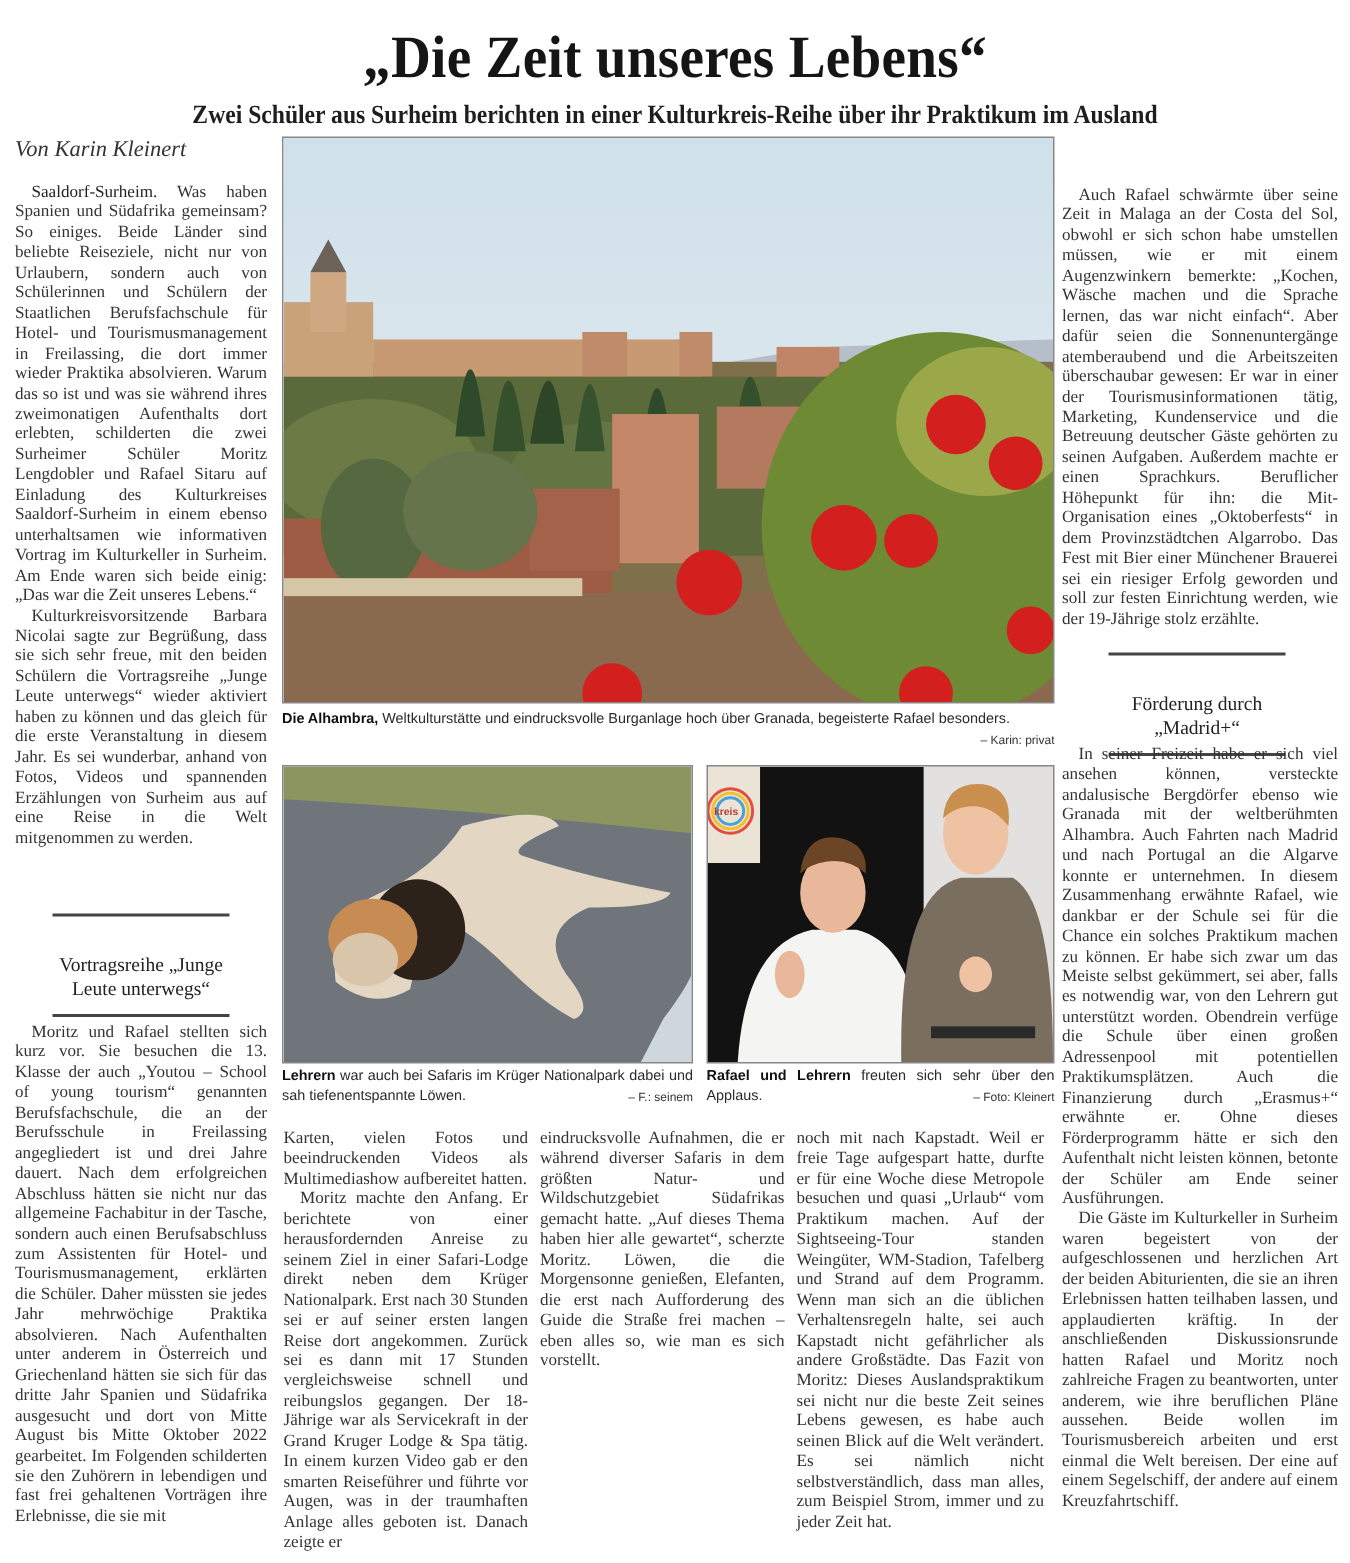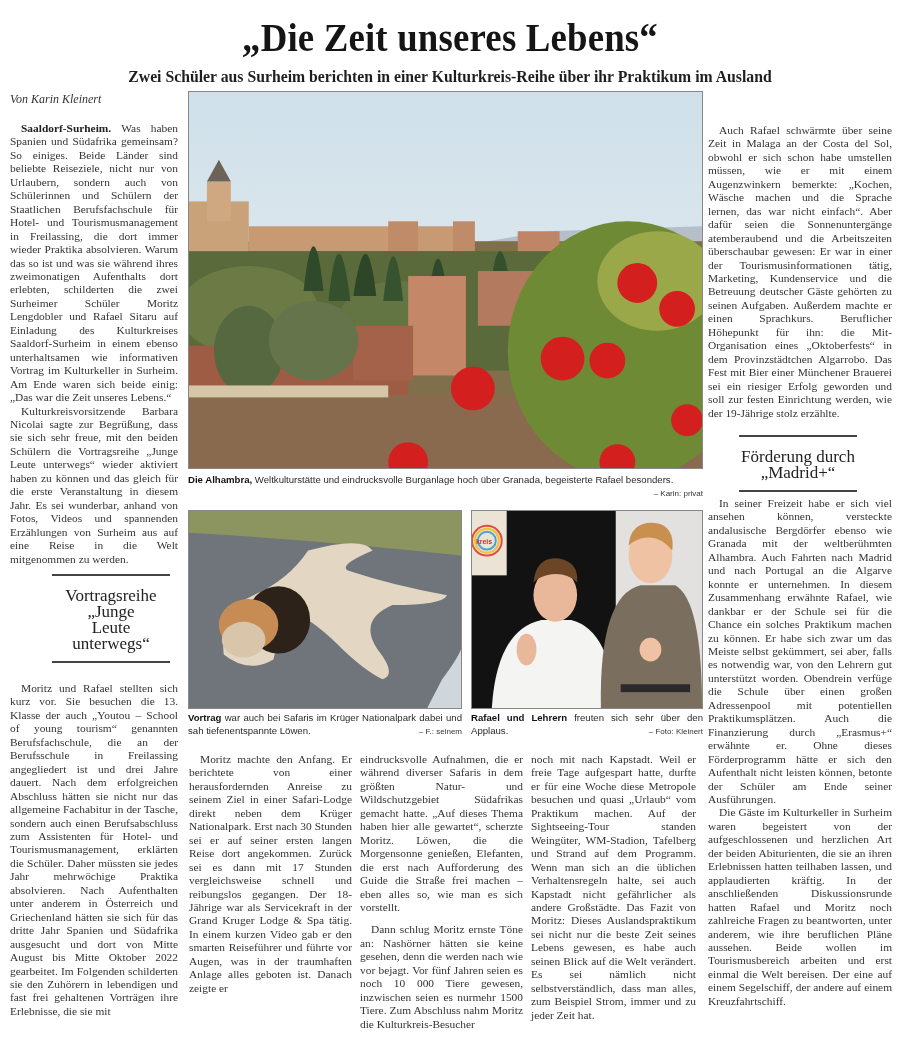--- a/index.html
+++ b/index.html
@@ -11,42 +11,42 @@
     text-align: center; font-size: 40px; line-height: 48px; color: #151515;
     font-family: "Liberation Serif", serif; letter-spacing: 0.2px;
     transform: scaleX(0.92); transform-origin: center;
   }
   .subhead {
     position: absolute; left: 0; top: 66px; width: 900px;
     text-align: center; font-size: 17.5px; line-height: 20px; color: #1e1e1e;
     transform: scaleX(0.9); transform-origin: center;
   }
   .byline {
-    position: absolute; left: 10px; top: 92px; font-size: 12px; font-style: italic; color: #333;
+    position: absolute; left: 10px; top: 92px; font-size: 15px; font-style: italic; color: #333;
   }
 
   .col {
     position: absolute; font-size: 11.4px; line-height: 13.45px; text-align: justify;
     hyphens: manual; color: #333;
   }
   .col p { text-indent: 11px; }
-  .col .dateline { font-weight: bold; color: #222; }
+  .col .dateline { font-weight: normal; color: #222; }
   .col-1 { left: 10px; top: 122px; width: 168px; }
   .col-1b { left: 10px; top: 682px; width: 168px; }
   .col-2 { left: 189px; top: 753px; width: 163px; }
   .col-3 { left: 360px; top: 753px; width: 163px; }
   .col-4 { left: 531px; top: 753px; width: 165px; }
   .col-5 { left: 708px; top: 93px; width: 184px; margin-top: 31px; }
   .col-5b { left: 708px; top: 497px; width: 184px; }
 
   .subhead-box {
-    position: absolute; text-align: center; font-size: 17px; line-height: 16px; color: #222;
-    border-top: 2px solid #444; border-bottom: 2px solid #444; padding: 12px 0 9px 0;
-  }
-  .subhead-box.left { left: 35px; top: 574px; width: 118px; margin-left: 17px; }
+    position: absolute; text-align: center; font-size: 13px; line-height: 16px; color: #222;
+    border-top: 2px solid #444; border-bottom: 2px solid #444; padding: 24px 0 9px 0;
+  }
+  .subhead-box.left { left: 35px; top: 609px; width: 118px; }
   .subhead-box.right { left: 739px; top: 435px; width: 118px; }
 
   .photo { position: absolute; border: 1px solid #888; overflow: hidden; }
   .photo svg { display: block; width: 100%; height: 100%; }
   .photo-alhambra { left: 188px; top: 91px; width: 515px; height: 378px; }
   .photo-lion { left: 188px; top: 510px; width: 274px; height: 199px; }
   .photo-students { left: 471px; top: 510px; width: 232px; height: 199px; }
 
   .caption {
     position: absolute; font-family: "Liberation Sans", "DejaVu Sans", sans-serif;
@@ -145,21 +145,21 @@
     <rect width="274" height="22" fill="#7f8a58"></rect>
     <path d="M0 22 Q140 30 274 45 L274 0 L0 0 Z" fill="#8c9460"></path>
     <path d="M120 40 Q175 25 185 40 Q150 55 160 60 Q205 75 260 85 Q255 95 205 95 Q170 110 190 140 Q210 165 195 170 Q175 160 150 135 Q135 120 120 110 Q90 120 85 150 Q60 165 35 145 Q30 100 65 85 Q100 70 120 40 Z" fill="#e3d7c4"></path>
     <ellipse cx="90" cy="110" rx="32" ry="34" fill="#2c2219"></ellipse>
     <ellipse cx="60" cy="115" rx="30" ry="26" fill="#c68c54"></ellipse>
     <ellipse cx="55" cy="130" rx="22" ry="18" fill="#d8c5aa"></ellipse>
     <path d="M255 170 Q270 150 274 140 L274 199 L240 199 Z" fill="#cfd6dc"></path>
   </svg>
 </div>
 <div class="caption caption-lion">
-  <b>Vortrag</b><span> war auch bei Safaris im Krüger Nationalpark dabei und sah tiefenentspannte Löwen.</span>
+  <b>Lehrern</b><span> war auch bei Safaris im Krüger Nationalpark dabei und sah tiefenentspannte Löwen.</span>
   <span class="credit">– F.: seinem</span>
 </div>
 
 <div class="photo photo-students">
   <svg viewBox="0 0 232 199" preserveAspectRatio="none">
     <rect width="232" height="199" fill="#121212"></rect>
     <rect x="145" y="0" width="87" height="199" fill="#e2e1df"></rect>
     <rect x="0" y="0" width="35" height="65" fill="#ebe4d6"></rect>
     <circle cx="15" cy="30" r="15" fill="none" stroke="#e34d3c" stroke-width="2"></circle>
     <circle cx="15" cy="30" r="12" fill="none" stroke="#f1c02c" stroke-width="2"></circle>
@@ -177,26 +177,26 @@
     <rect x="150" y="175" width="70" height="8" fill="#2a2a2a"></rect>
     <ellipse cx="180" cy="140" rx="11" ry="12" fill="#efc2a4"></ellipse>
   </svg>
 </div>
 <div class="caption caption-students">
   <b>Rafael und Lehrern</b><span> freuten sich sehr über den Applaus.</span>
   <span class="credit">– Foto: Kleinert</span>
 </div>
 
 <div class="col col-2">
+  <p style="text-indent:0">Karten, vielen Fotos und beeindruckenden Videos als Multimediashow aufbereitet hatten.</p>
   <p>Moritz machte den Anfang. Er berichtete von einer herausfordernden Anreise zu seinem Ziel in einer Safari-Lodge direkt neben dem Krüger Nationalpark. Erst nach 30 Stunden sei er auf seiner ersten langen Reise dort angekommen. Zurück sei es dann mit 17 Stunden vergleichsweise schnell und reibungslos gegangen. Der 18-Jährige war als Servicekraft in der Grand Kruger Lodge &amp; Spa tätig. In einem kurzen Video gab er den smarten Reiseführer und führte vor Augen, was in der traumhaften Anlage alles geboten ist. Danach zeigte er</p>
 </div>
 
 <div class="col col-3">
   <p style="text-indent:0">eindrucksvolle Aufnahmen, die er während diverser Safaris in dem größten Natur- und Wildschutzgebiet Südafrikas gemacht hatte. „Auf dieses Thema haben hier alle gewartet“, scherzte Moritz. Löwen, die die Morgensonne genießen, Elefanten, die erst nach Aufforderung des Guide die Straße frei machen – eben alles so, wie man es sich vorstellt.</p>
-  <p style="margin-top:9px">Dann schlug Moritz ernste Töne an: Nashörner hätten sie keine gesehen, denn die werden nach wie vor bejagt. Vor fünf Jahren seien es noch 10 000 Tiere gewesen, inzwischen seien es nurmehr 1500 Tiere. Zum Abschluss nahm Moritz die Kulturkreis-Besucher</p>
 </div>
 
 <div class="col col-4">
   <p style="text-indent:0">noch mit nach Kapstadt. Weil er freie Tage aufgespart hatte, durfte er für eine Woche diese Metropole besuchen und quasi „Urlaub“ vom Praktikum machen. Auf der Sightseeing-Tour standen Weingüter, WM-Stadion, Tafelberg und Strand auf dem Programm. Wenn man sich an die üblichen Verhaltensregeln halte, sei auch Kapstadt nicht gefährlicher als andere Großstädte. Das Fazit von Moritz: Dieses Auslandspraktikum sei nicht nur die beste Zeit seines Lebens gewesen, es habe auch seinen Blick auf die Welt verändert. Es sei nämlich nicht selbstverständlich, dass man alles, zum Beispiel Strom, immer und zu jeder Zeit hat.</p>
 </div>
 
 <div class="col col-5">
   <p>Auch Rafael schwärmte über seine Zeit in Malaga an der Costa del Sol, obwohl er sich schon habe umstellen müssen, wie er mit einem Augenzwinkern bemerkte: „Kochen, Wäsche machen und die Sprache lernen, das war nicht einfach“. Aber dafür seien die Sonnenuntergänge atemberaubend und die Arbeitszeiten überschaubar gewesen: Er war in einer der Tourismusinformationen tätig, Marketing, Kundenservice und die Betreuung deutscher Gäste gehörten zu seinen Aufgaben. Außerdem machte er einen Sprachkurs. Beruflicher Höhepunkt für ihn: die Mit-Organisation eines „Oktoberfests“ in dem Provinzstädtchen Algarrobo. Das Fest mit Bier einer Münchener Brauerei sei ein riesiger Erfolg geworden und soll zur festen Einrichtung werden, wie der 19-Jährige stolz erzählte.</p>
 </div>
 

